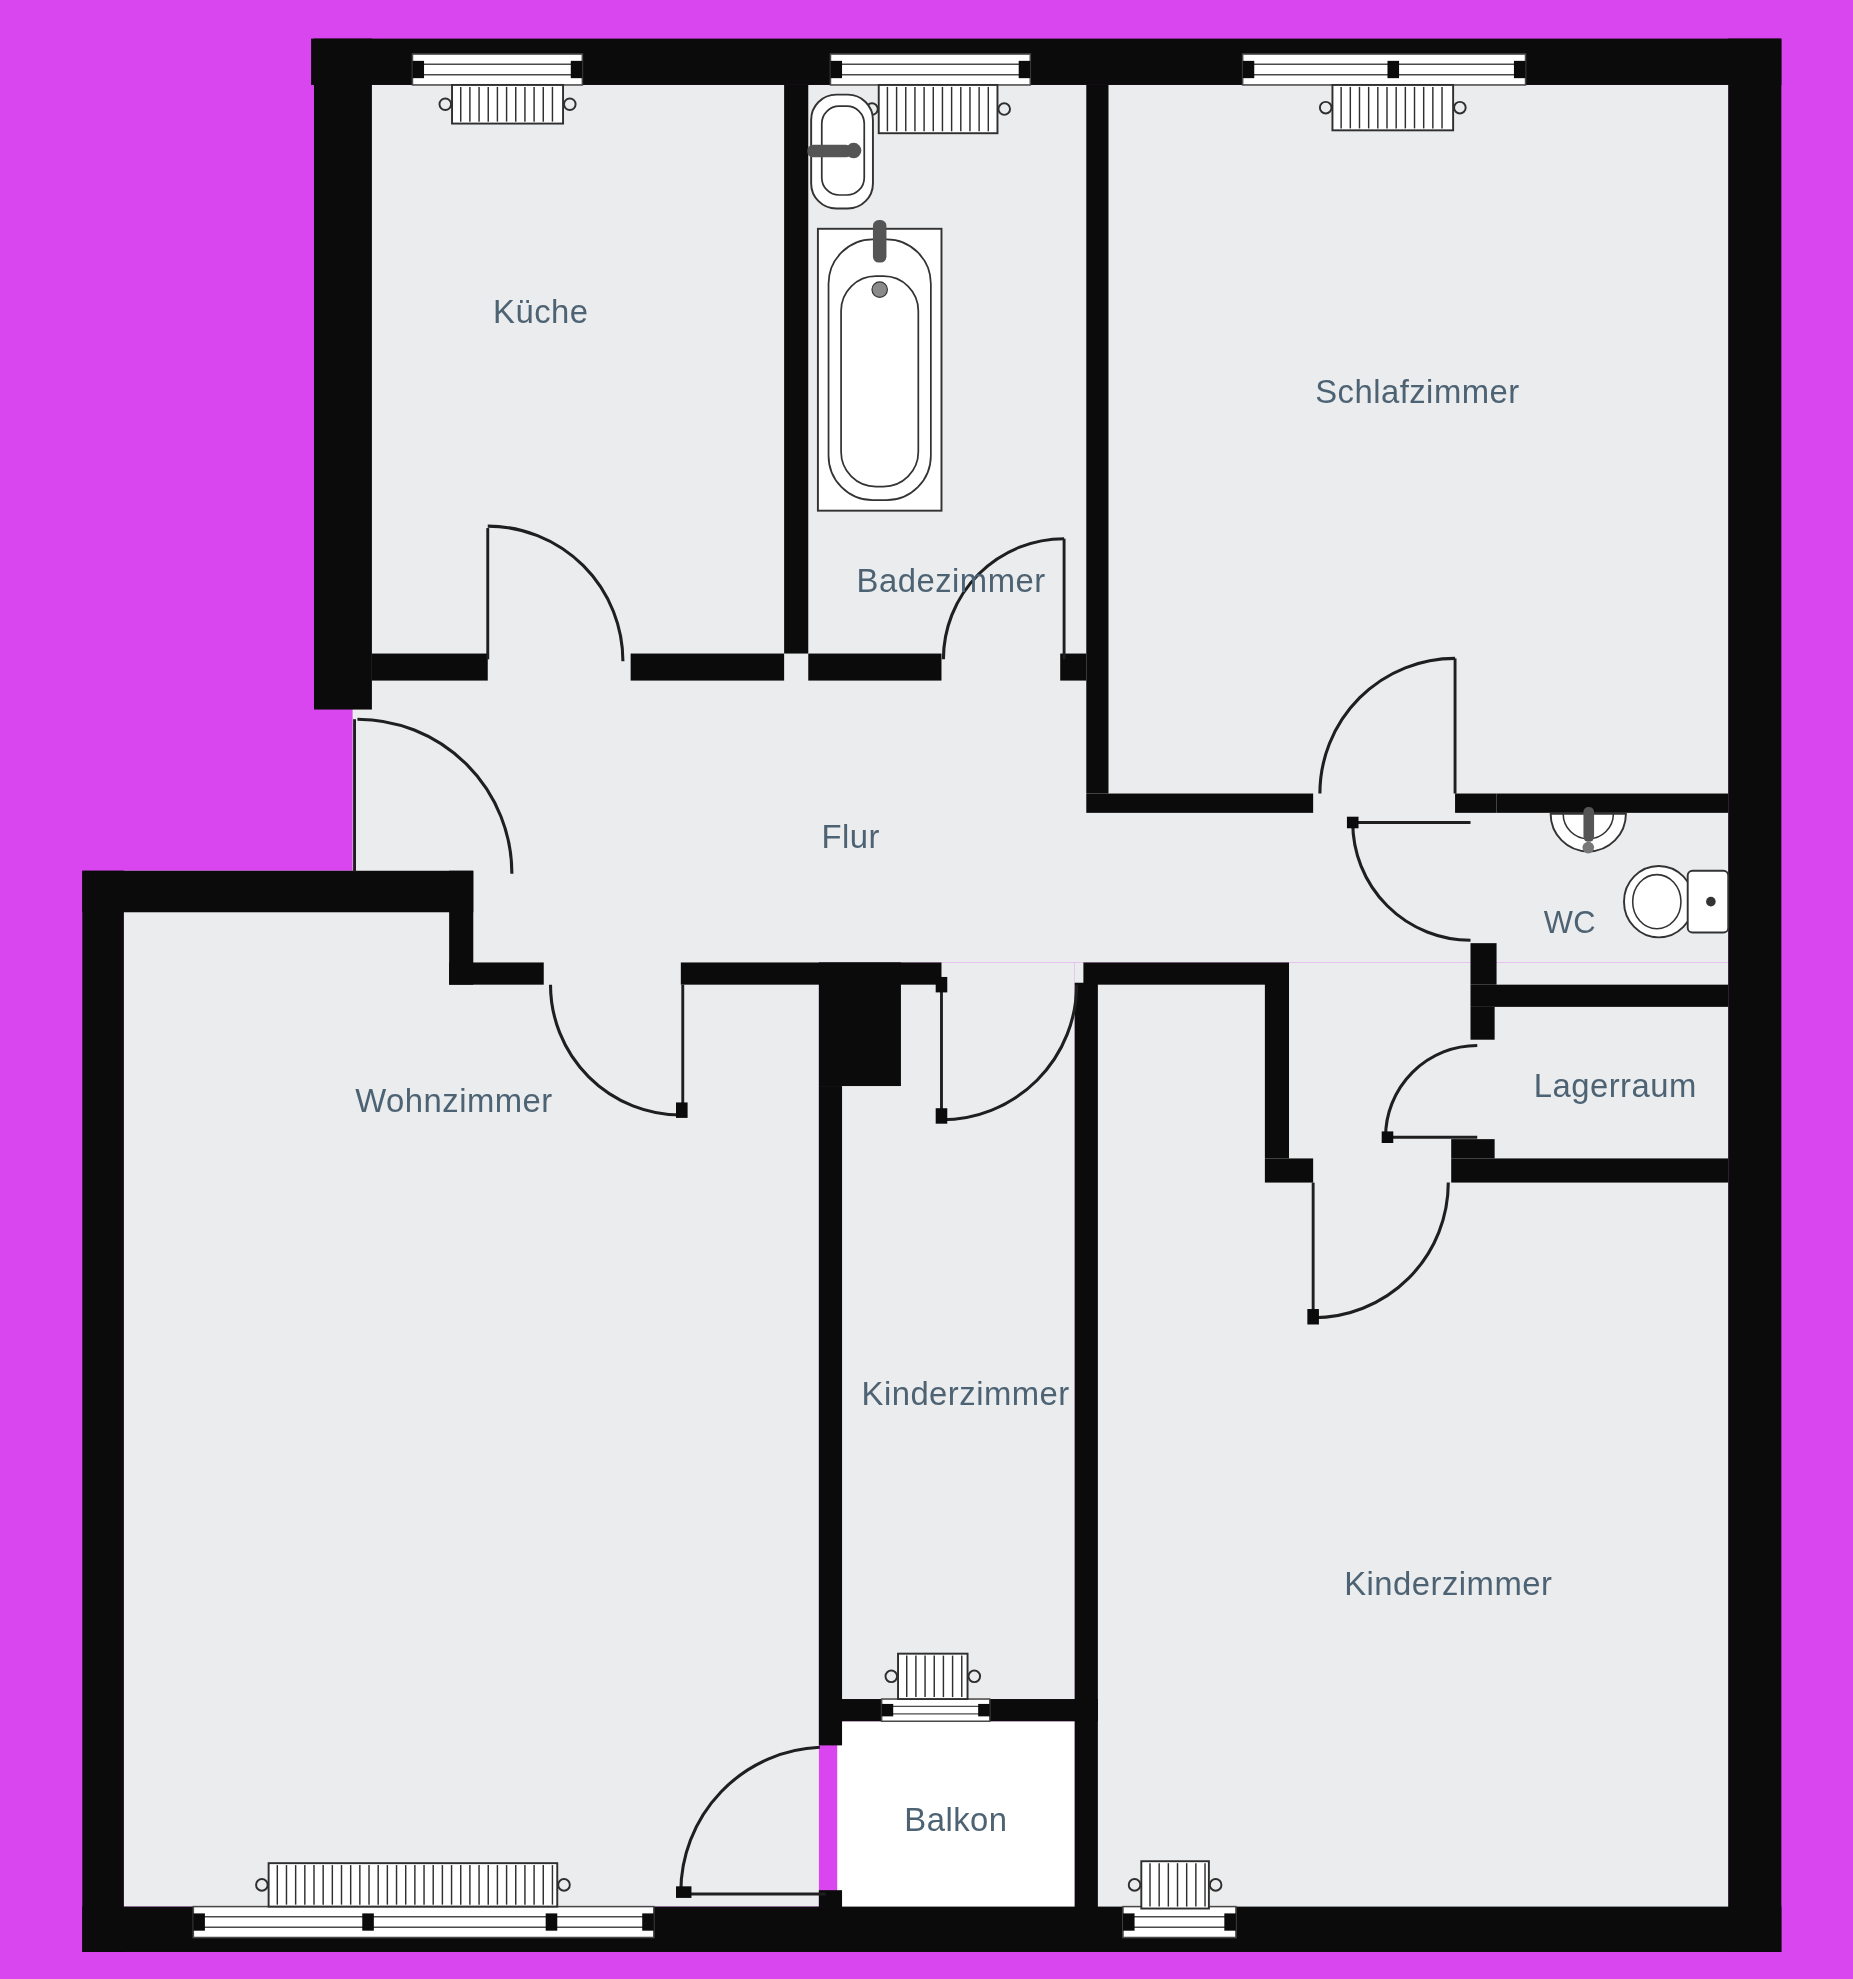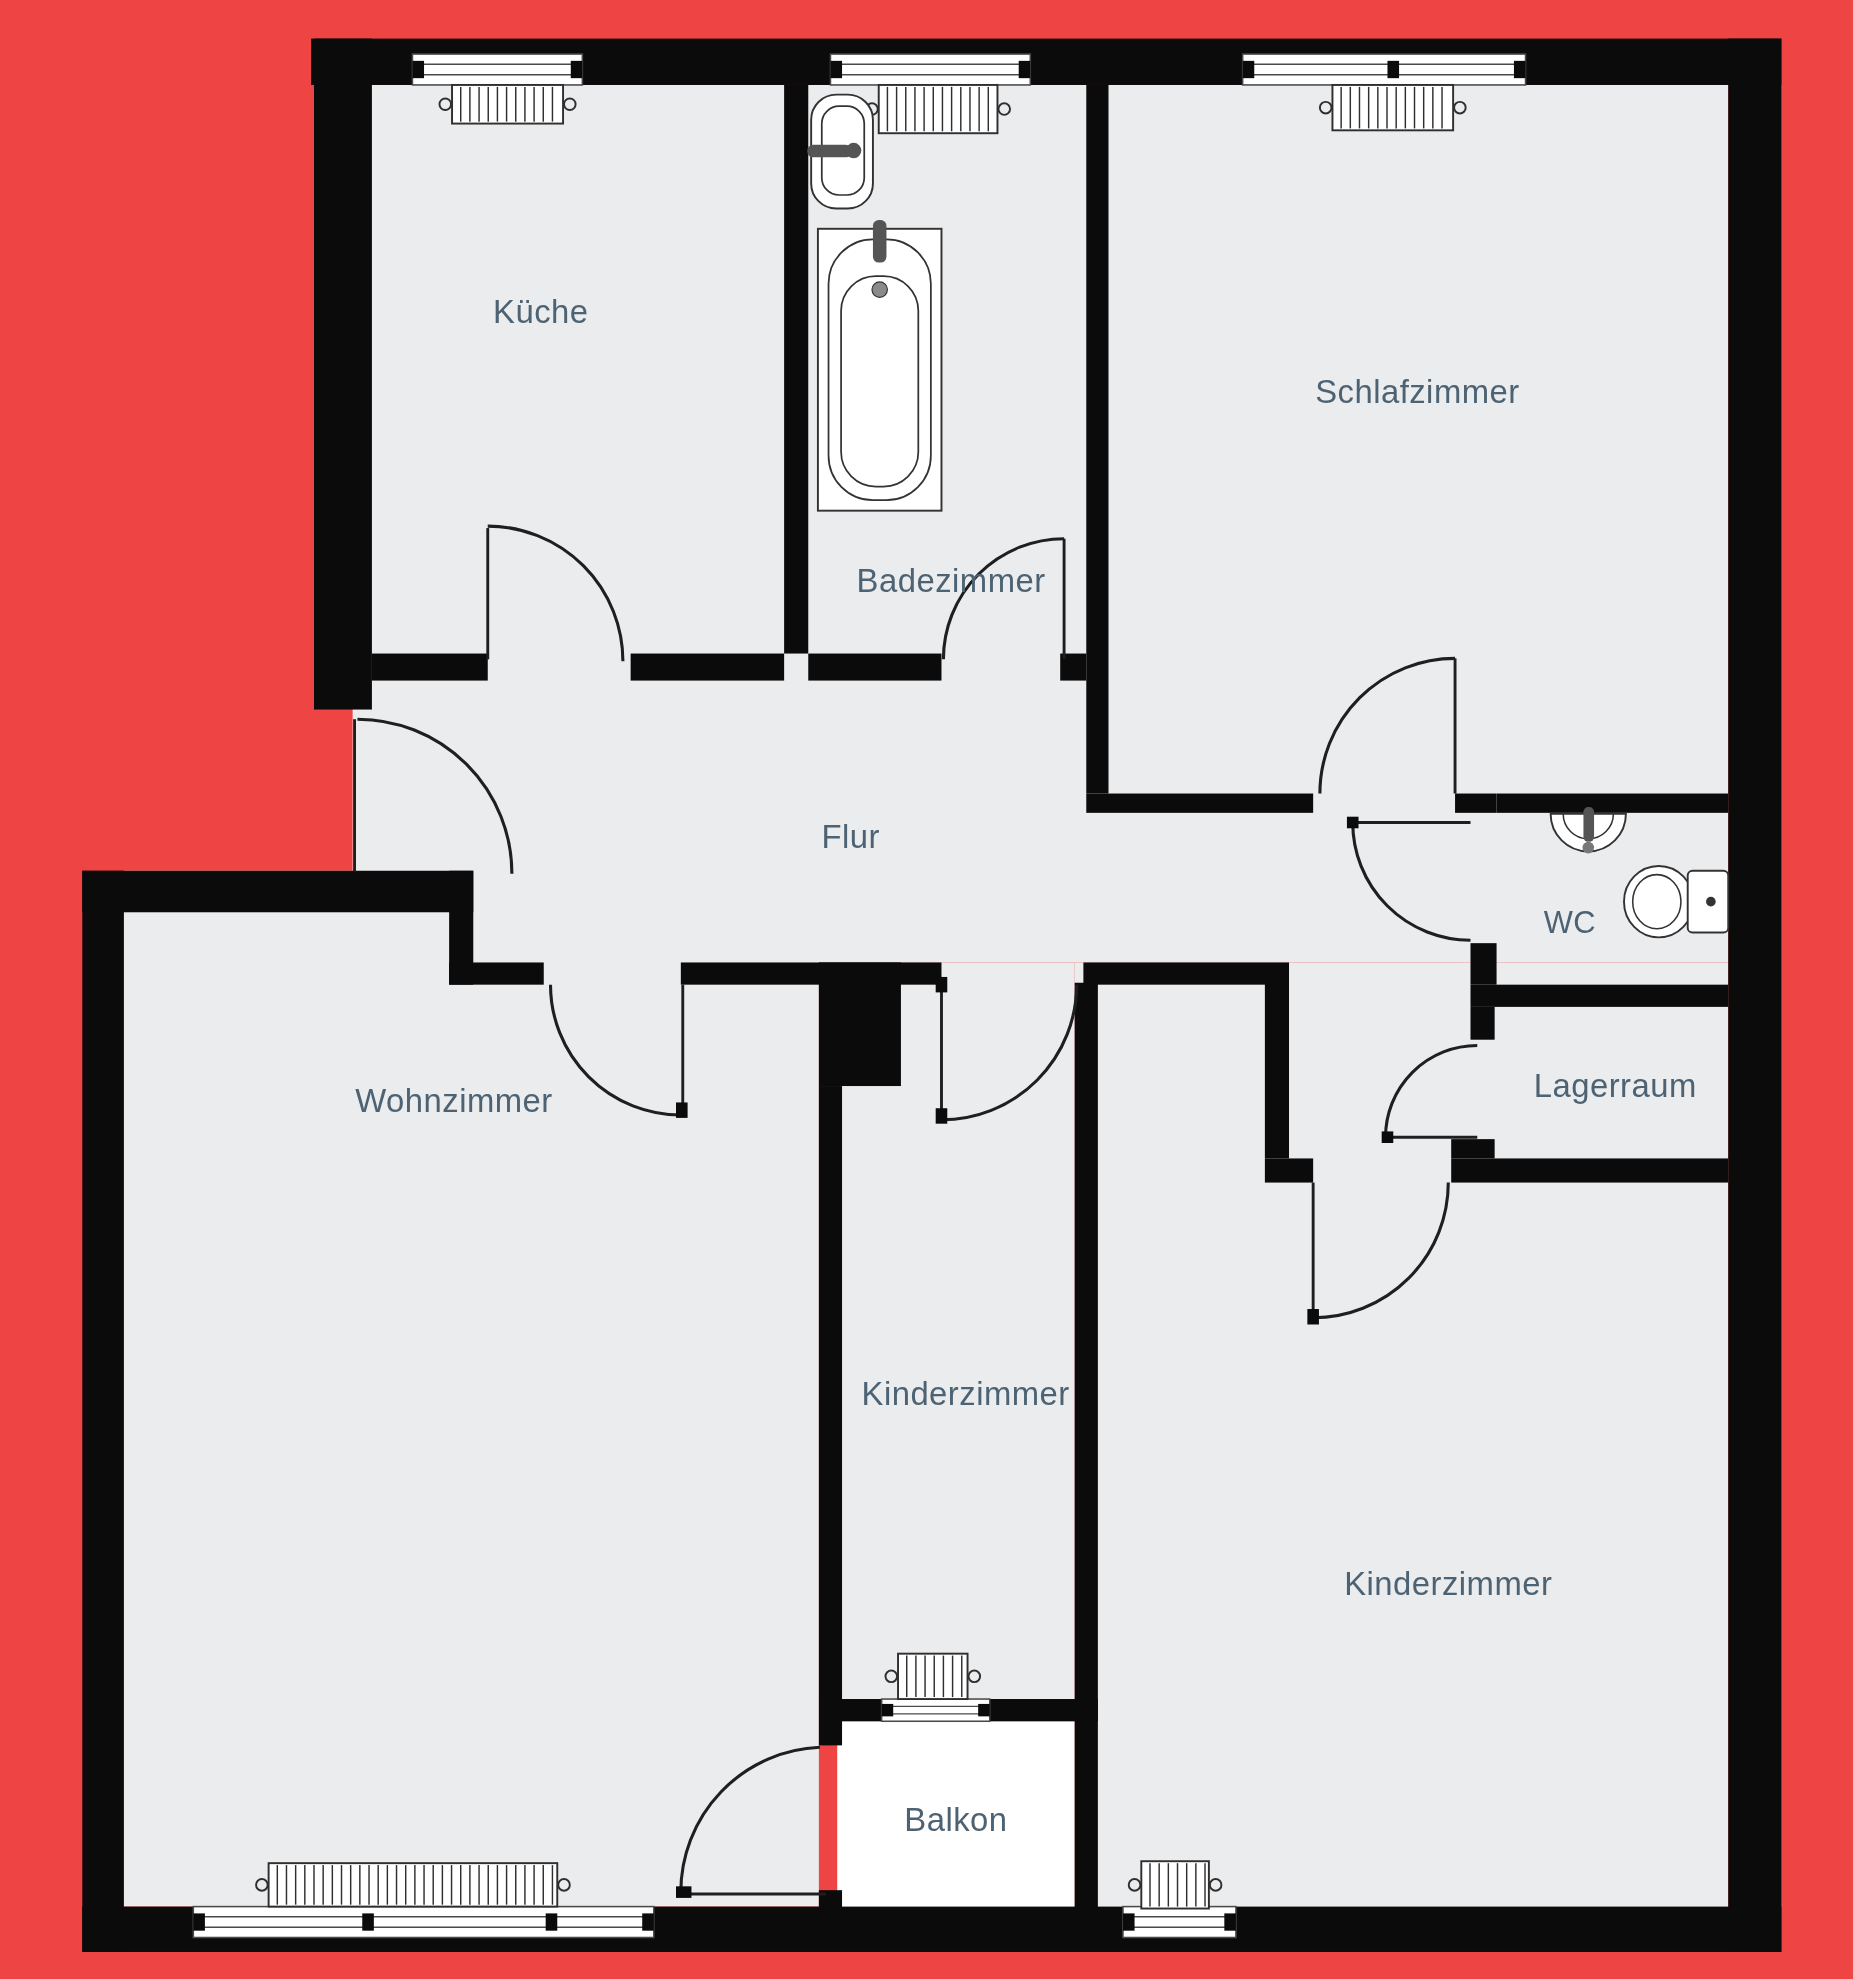--- a/index.html
+++ b/index.html
@@ -1,16 +1,16 @@
 <!DOCTYPE html>
 <html><head>
 <meta charset="utf-8">
 <style>
   html,body{margin:0;padding:0;background:#ffffff;}
-  #stage{width:1854px;height:1979px;position:relative;background:#ef4444;}
+  #stage{width:1854px;height:1979px;position:relative;background:#d946ef;}
   svg{display:block;font-family:"Liberation Sans", sans-serif;}
   text{font-family:"Liberation Sans", sans-serif;}
 </style>
 </head>
 <body>
 
 <div id="stage">
   <svg id="plan" width="1854" height="1979" viewBox="0 0 1920 2050" xmlns="http://www.w3.org/2000/svg">
     <g id="layer-floors">
         <rect x="365" y="88" width="1425" height="909" fill="#ebecee"></rect>

